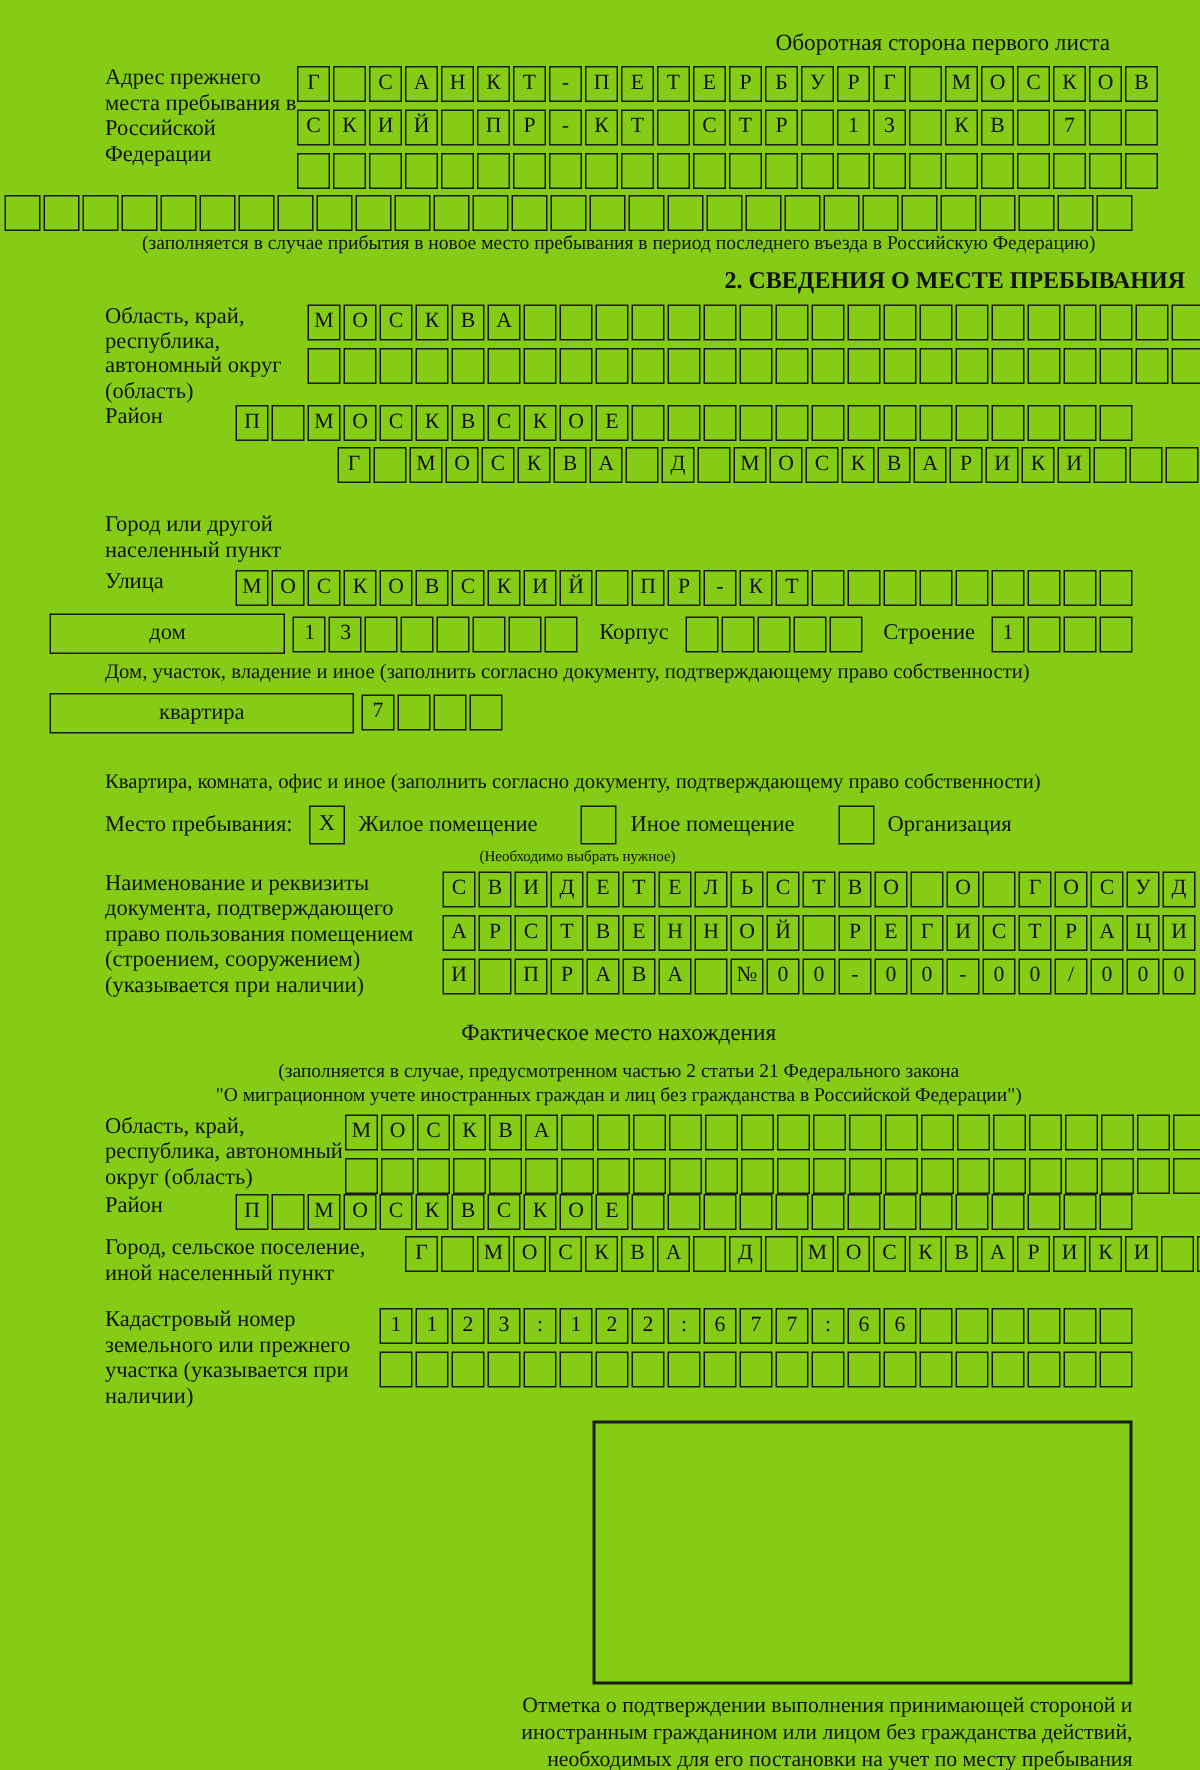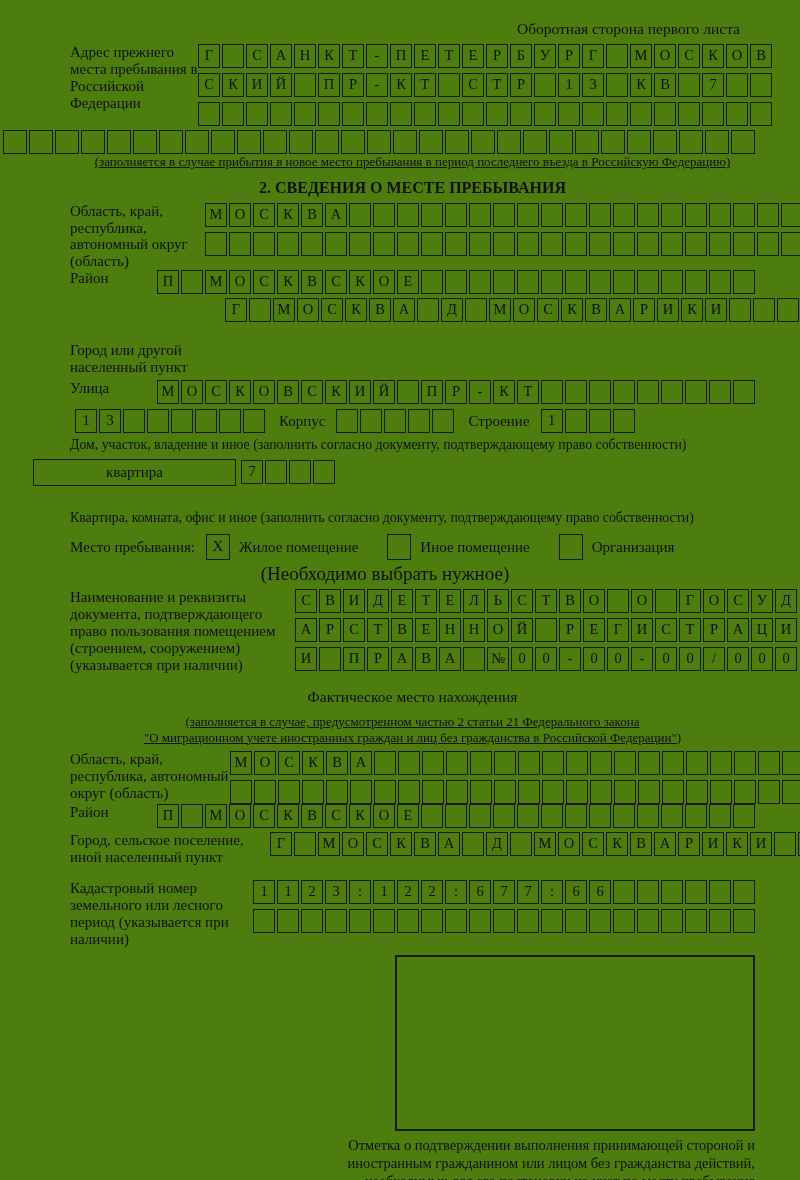--- a/index.html
+++ b/index.html
@@ -1,19 +1,19 @@
 <!DOCTYPE html>
 <html><head>
 <meta charset="utf-8">
 <style>
   html,body{margin:0;padding:0;background:#fff;}
   .page{
     position:relative;
     width:800px;height:1180px;
-    background:#4d7c0f;color:#111;
+    background:#84cc16;color:#111;
     font-family:"Liberation Serif","DejaVu Serif",serif;
     overflow:hidden;
   }
   .inner{margin:0 45px 0 70px;}
   .header-note{
     text-align:right;
     font-size:15.5px;
     padding:20px 60px 0 0;
   }
   .formrow{display:flex;align-items:flex-start;}
@@ -21,23 +21,23 @@
   .cells-block{margin-left:auto;display:flex;flex-direction:column;gap:5px;}
   .cellrow{display:flex;gap:2px;justify-content:flex-end;}
   .cell{
     flex:0 0 22px;width:22px;height:24px;
     border:1.6px solid #1a1a1a;box-sizing:border-box;
     font-size:14.5px;line-height:21px;text-align:center;
   }
   .wide{margin-left:-64px;}
   .wide .cell{flex-basis:24px;width:24px;}
   .note{font-size:13px;line-height:1.2;}
-  .note-center{text-align:center;margin-left:-35px;width:755px;text-decoration:underline;}
+  .note-center{text-align:center;margin-left:-35px;width:755px;}
   .h2{
-    text-align:center;font-weight:bold;font-size:16px;
+    text-align:right;font-weight:bold;font-size:16px;
     margin:9px 0 6px -35px;width:755px;
   }
   .h2b{
     text-align:center;font-weight:normal;font-size:15.5px;
     margin:14px 0 8px -35px;width:755px;
   }
   .mt4{margin-top:4px;}
   .mt6{margin-top:6px;}
   .mt14{margin-top:14px;}
   .house-row{display:flex;align-items:center;margin-top:5px;}
@@ -50,21 +50,21 @@
   .boxlabel.kv{width:203px;text-align:center;}
   .smallcells{display:flex;gap:2px;margin-left:5px;}
   .fldname{font-size:15px;margin:0 6px 0 14px;}
   .stay-row{display:flex;align-items:center;margin-top:8px;font-size:15px;flex-wrap:nowrap;}
   .chk{
     width:24px;height:26px;border:1.6px solid #1a1a1a;box-sizing:border-box;
     text-align:center;font-size:15px;line-height:23px;
     margin:0 9px 0 11px;flex:0 0 auto;
   }
   .opt-label{white-space:nowrap;margin-right:18px;}
-  .choose-note{text-align:center;font-size:19px;margin:3px 0 2px -35px;width:700px;}
+  .choose-note{text-align:center;font-size:10px;margin:3px 0 2px -35px;width:700px;}
   .stamp-box{
     margin-left:auto;margin-top:7px;
     width:360px;height:176px;
     border:2px solid #1a1a1a;box-sizing:border-box;
   }
   .stamp-caption{
     margin:5px 0 0 auto;width:420px;
     text-align:right;font-size:14.5px;line-height:1.26;
   }
   .docrow-label{width:225px;}
@@ -353,20 +353,21 @@
             <span class="cell"></span>
             <span class="cell"></span>
             <span class="cell"></span>
             <span class="cell"></span>
             <span class="cell"></span>
           </div>
       </div>
     </div>
 
     <div class="house-row">
+      <div class="boxlabel dom">дом</div>
       <div class="smallcells">
           <span class="cell">1</span>
           <span class="cell">3</span>
           <span class="cell"></span>
           <span class="cell"></span>
           <span class="cell"></span>
           <span class="cell"></span>
           <span class="cell"></span>
           <span class="cell"></span>
         </div>
@@ -605,21 +606,21 @@
             <span class="cell">И</span>
             <span class="cell">К</span>
             <span class="cell">И</span>
             <span class="cell"></span>
             <span class="cell"></span>
           </div>
       </div>
     </div>
 
     <div class="formrow mt14">
-      <div class="label cad-label">Кадастровый номер земельного или лесного период (указывается при наличии)</div>
+      <div class="label cad-label">Кадастровый номер земельного или прежнего участка (указывается при наличии)</div>
       <div class="cells-block">
         <div class="cellrow">
             <span class="cell">1</span>
             <span class="cell">1</span>
             <span class="cell">2</span>
             <span class="cell">3</span>
             <span class="cell">:</span>
             <span class="cell">1</span>
             <span class="cell">2</span>
             <span class="cell">2</span>

